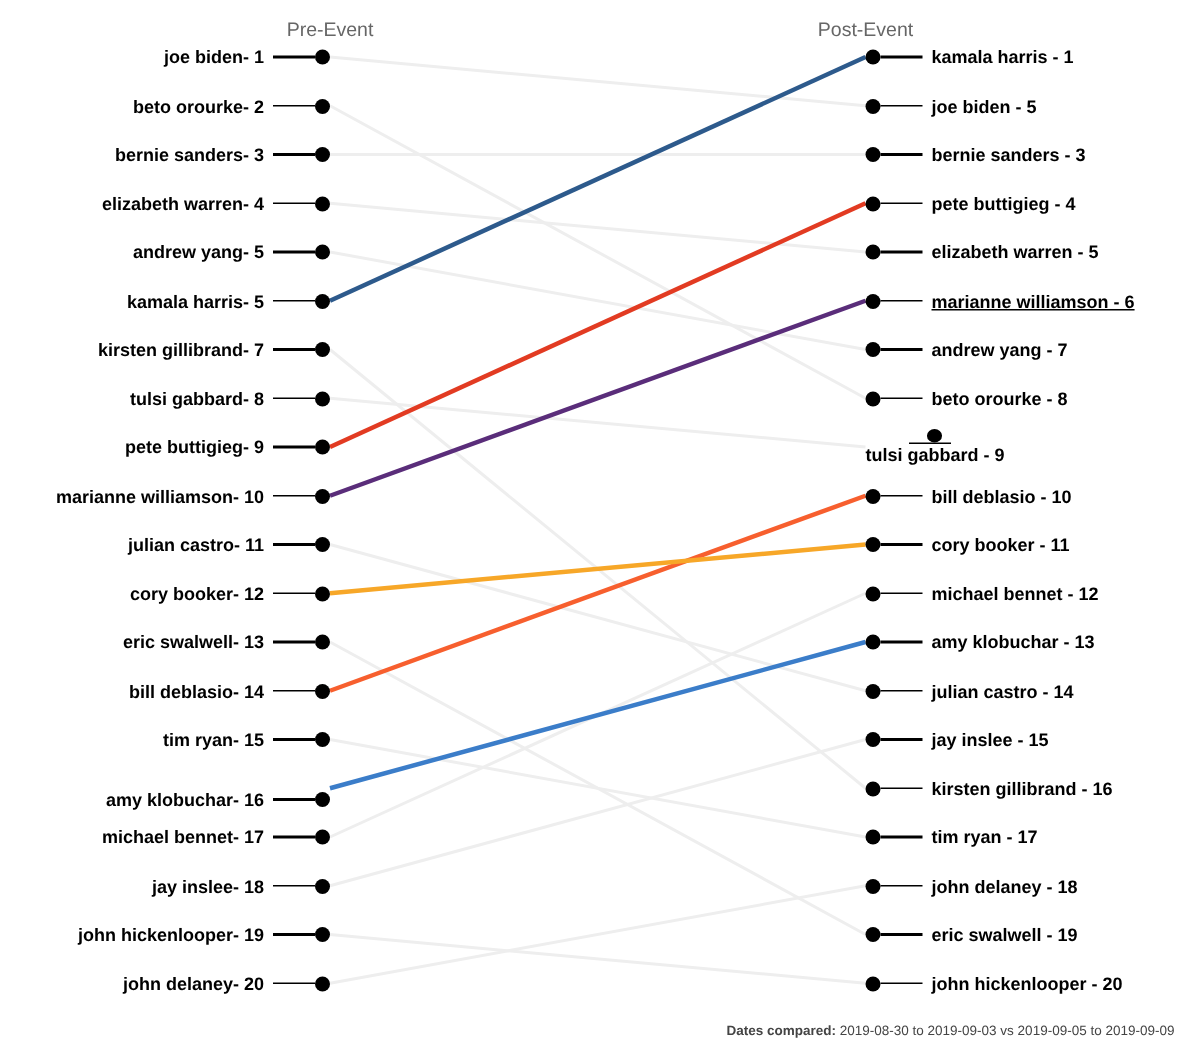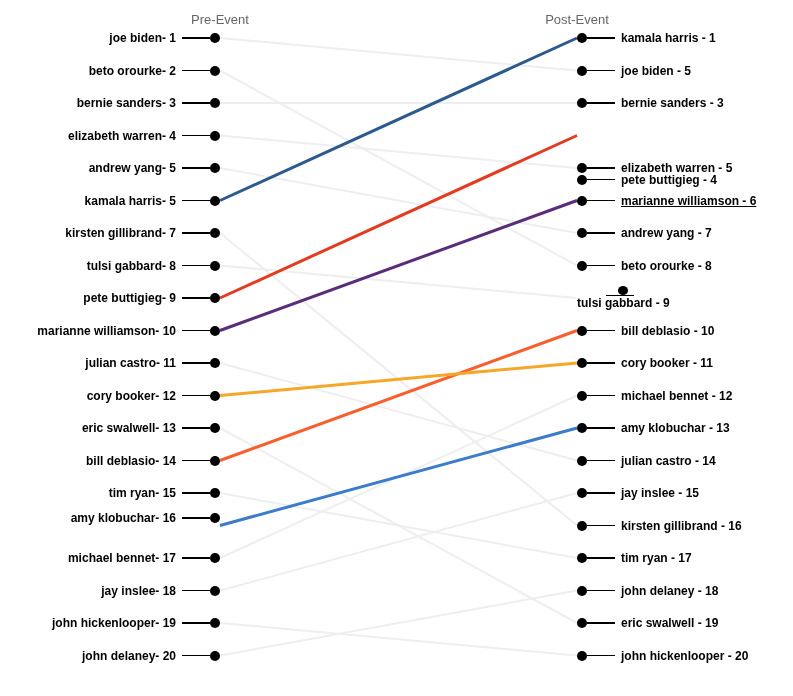--- a/index.html
+++ b/index.html
@@ -122,21 +122,21 @@
       <div class="row row-left" style="top: 448.5px;">
         <span class="label label-left">bill deblasio- 14</span>
         <span class="tick" style="margin-left: 6px;"></span>
         <span class="dot"></span>
       </div>
       <div class="row row-left" style="top: 481px;">
         <span class="label label-left">tim ryan- 15</span>
         <span class="tick" style="margin-left: 6px;"></span>
         <span class="dot"></span>
       </div>
-      <div class="row row-left" style="top: 506px;">
+      <div class="row row-left" style="top: 521px;">
         <span class="label label-left">amy klobuchar- 16</span>
         <span class="tick" style="margin-left: 6px;"></span>
         <span class="dot"></span>
       </div>
       <div class="row row-left" style="top: 546px;">
         <span class="label label-left">michael bennet- 17</span>
         <span class="tick" style="margin-left: 6px;"></span>
         <span class="dot"></span>
       </div>
       <div class="row row-left" style="top: 578.5px;">
@@ -162,21 +162,21 @@
       <div class="row row-right" style="top: 58.5px;">
         <span class="dot"></span>
         <span class="tick" style="margin-right: 6px;"></span>
         <span class="label">joe biden - 5</span>
       </div>
       <div class="row row-right" style="top: 91px;">
         <span class="dot"></span>
         <span class="tick" style="margin-right: 6px;"></span>
         <span class="label">bernie sanders - 3</span>
       </div>
-      <div class="row row-right" style="top: 123.5px; margin-top: 44px;">
+      <div class="row row-right" style="top: 123.5px;">
         <span class="dot"></span>
         <span class="tick" style="margin-right: 6px;"></span>
         <span class="label">pete buttigieg - 4</span>
       </div>
       <div class="row row-right" style="top: 156px;">
         <span class="dot"></span>
         <span class="tick" style="margin-right: 6px;"></span>
         <span class="label">elizabeth warren - 5</span>
       </div>
       <div class="row row-right" style="top: 188.5px; text-decoration: underline;">
@@ -248,13 +248,17 @@
         <span class="dot"></span>
         <span class="tick" style="margin-right: 6px;"></span>
         <span class="label">eric swalwell - 19</span>
       </div>
       <div class="row row-right" style="top: 643.5px;">
         <span class="dot"></span>
         <span class="tick" style="margin-right: 6px;"></span>
         <span class="label">john hickenlooper - 20</span>
       </div>
     </div>
+  <div class="footer">
+    <span class="footer-label">Dates compared:</span>
+    <span>2019-08-30 to 2019-09-03 vs 2019-09-05 to 2019-09-09</span>
+  </div>
 </div>
 
 </body></html>

